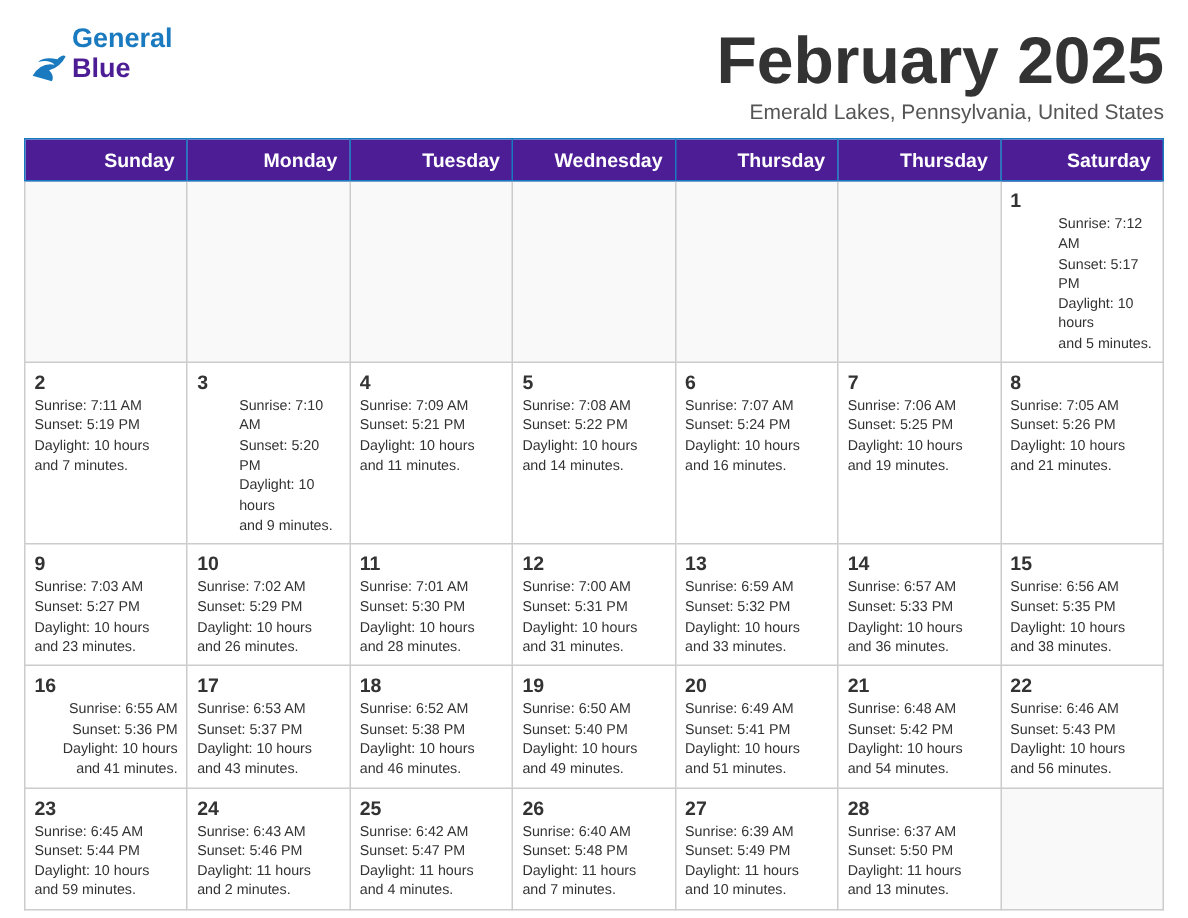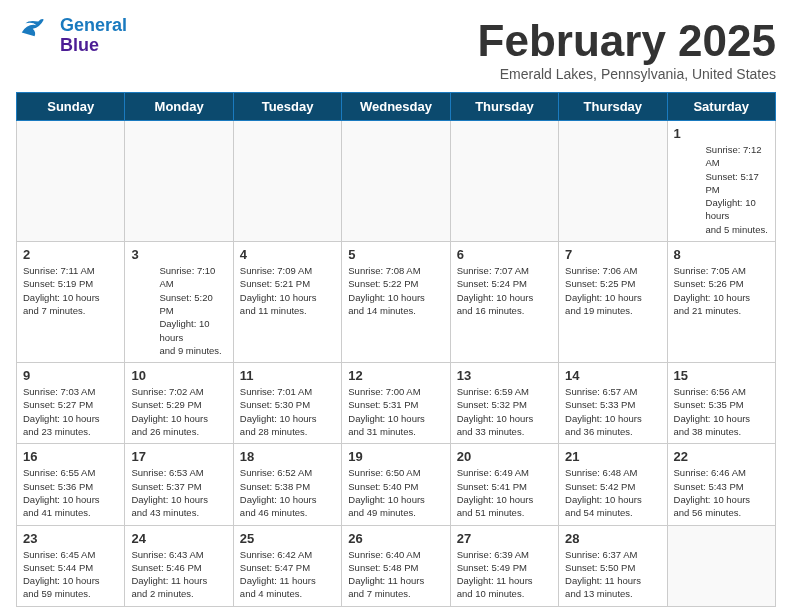--- a/index.html
+++ b/index.html
@@ -11,22 +11,22 @@
       padding: 16px;
     }
     .header {
       display: flex;
       justify-content: space-between;
       align-items: flex-start;
       margin-bottom: 10px;
     }
     .logo {
       display: flex;
-      align-items: flex-start;
-      gap: 16px;
+      align-items: flex-end;
+      gap: 4px;
     }
     .logo-text {
       font-size: 18px;
       font-weight: bold;
       color: #333;
       line-height: 1.1;
     }
     .logo-text span {
       color: #1a7abf;
     }
@@ -45,26 +45,26 @@
     .location {
       font-size: 14px;
       color: #555;
     }
     .calendar {
       width: 100%;
       border-collapse: collapse;
       border: 1px solid #ccc;
     }
     .calendar th {
-      background: #0c4a6e;
+      background: #4c1d95;
       color: #fff;
       font-size: 13px;
       font-weight: bold;
       padding: 6px 8px;
-      text-align: center;
+      text-align: right;
       border: 1px solid #1a7abf;
     }
     .calendar td {
       border: 1px solid #ccc;
       vertical-align: top;
       padding: 5px 6px;
       width: 108px;
       min-height: 80px;
       height: 80px;
     }
@@ -229,21 +229,21 @@
           <span class="day-num">15</span>
           <div class="day-info" style="white-space: pre-line;">Sunrise: 6:56 AM
 Sunset: 5:35 PM
 Daylight: 10 hours
 and 38 minutes.</div>
         </td>
       </tr>
       <tr>
         <td>
           <span class="day-num">16</span>
-          <div class="day-info" style="white-space: pre-line;">Sunrise: 6:55 AM
+          <div class="day-info" style="white-space: pre-line; text-align: right;">Sunrise: 6:55 AM
 Sunset: 5:36 PM
 Daylight: 10 hours
 and 41 minutes.</div>
         </td>
         <td>
           <span class="day-num">17</span>
           <div class="day-info" style="white-space: pre-line;">Sunrise: 6:53 AM
 Sunset: 5:37 PM
 Daylight: 10 hours
 and 43 minutes.</div>

